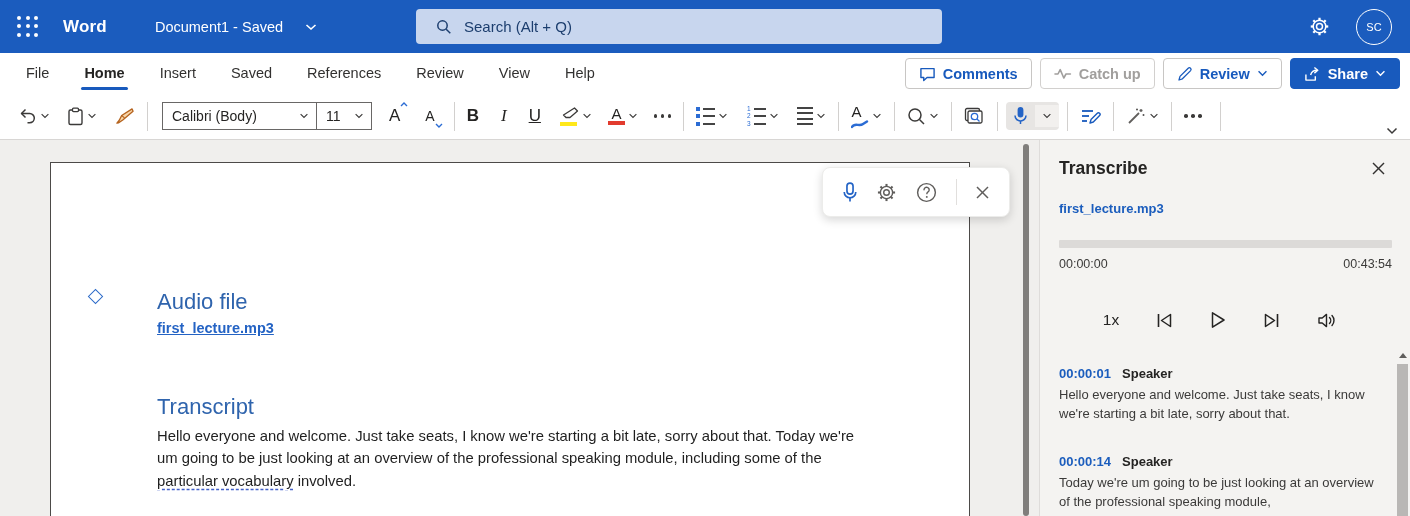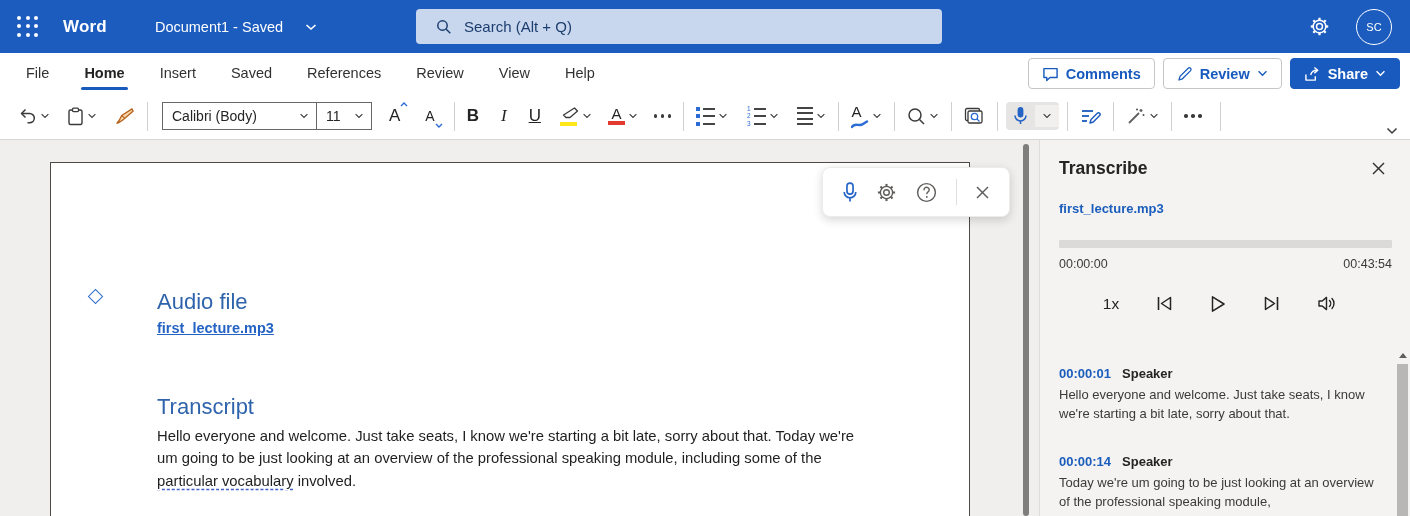--- a/index.html
+++ b/index.html
@@ -78,21 +78,21 @@
   .floatbar .fdiv { width:1px; height:26px; background:#e1dfdd; }
   .docscroll { position:absolute; left:1023px; top:4px; bottom:0; width:6px; border-radius:3px; background:#807e7c; cursor:pointer; }
 
   
   .panel { position:relative; flex:1; background:#f4f3f1; border-left:1px solid #dedcda; color:#3b3a39;padding-left:31px; }
   .panel-title { position:absolute; left:19px; top:18px; font-size:17.5px; font-weight:700; color:#252423; }
   .panel-close { position:absolute; right:24px; top:21px; cursor:pointer; display:flex; }
   .panel-file { position:absolute; left:19px; top:61px; font-size:13px; font-weight:600; color:#1b5dbd; cursor:pointer; }
   .progress { position:absolute; left:19px; right:18px; top:100px; height:8px; background:#dcdad8; border-radius:1px; cursor:pointer; }
   .times { position:absolute; left:19px; right:18px; top:117px; display:flex; justify-content:space-between; font-size:12.5px; color:#3b3a39; }
-  .controls { position:absolute; left:30px; right:40px; top:155px; height:34px; display:flex; align-items:flex-start; justify-content:center; gap:37px; }
+  .controls { position:absolute; left:30px; right:40px; top:155px; height:34px; display:flex; align-items:flex-end; justify-content:center; gap:37px; }
   .controls .ctl { cursor:pointer; display:flex; align-items:center; color:#252423; }
   .speed { font-size:15.5px; color:#252423; }
   .entries { position:absolute; left:19px; right:26px; top:226px; }
   .entry { margin-bottom:31px; cursor:pointer; }
   .entry-head { display:flex; gap:11px; font-size:13px; font-weight:600; }
   .entry-head .ts { color:#1b5dbd; }
   .entry-head .sp { color:#252423; }
   .entry-text { margin-top:5px; font-size:13px; line-height:18.5px; color:#3b3a39; }
   .panelscroll { position:absolute; right:2px; top:210px; bottom:0; width:11px; }
   .panelscroll .up { width:0; height:0; margin:3px auto 5px; border-left:4px solid transparent; border-right:4px solid transparent; border-bottom:5px solid #605e5c; }
@@ -178,20 +178,26 @@
       <span>Help</span>
     </div>
 
   <div class="tabs-right">
     <div class="pillbtn">
       <svg width="17" height="16" viewBox="0 0 18 17">
         <path d="M2 2.8h14v9.4H8.5L5 15.4v-3.2H2z" fill="none" stroke="#185abd" stroke-width="1.5" stroke-linejoin="round"></path>
       </svg>
       <span>Comments</span>
     </div>
+    <div class="pillbtn disabled">
+      <svg width="18" height="12" viewBox="0 0 18 12">
+        <path d="M1 6h3l2.2-4.4L9.8 10 12 6h4.4" fill="none" stroke="#a19f9d" stroke-width="1.6" stroke-linecap="round" stroke-linejoin="round"></path>
+      </svg>
+      <span>Catch up</span>
+    </div>
     <div class="pillbtn">
       <svg width="16" height="16" viewBox="0 0 16 16">
         <path d="M2 14l1-3.6 8.2-8.2a1.7 1.7 0 012.4 2.4L5.4 12.8 2 14z" fill="none" stroke="#185abd" stroke-width="1.3" stroke-linejoin="round"></path>
       </svg>
       <span>Review</span>
       <svg width="11" height="7" viewBox="0 0 12 8">
         <path d="M1.5 1.5L6 6l4.5-4.5" fill="none" stroke="#185abd" stroke-width="1.6"></path>
       </svg>
     </div>
     <div class="pillbtn primary">

